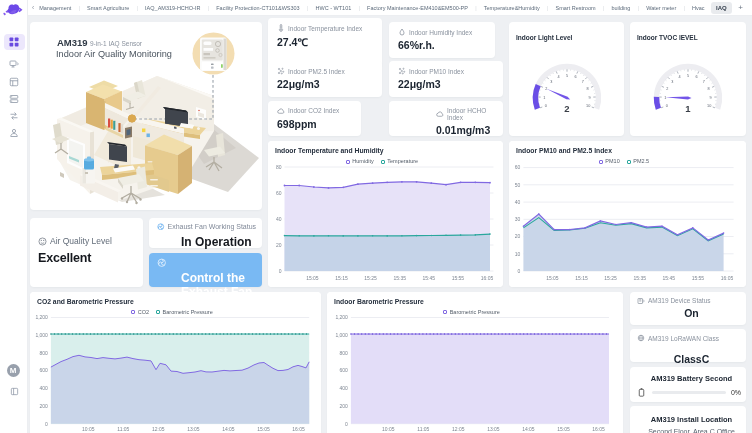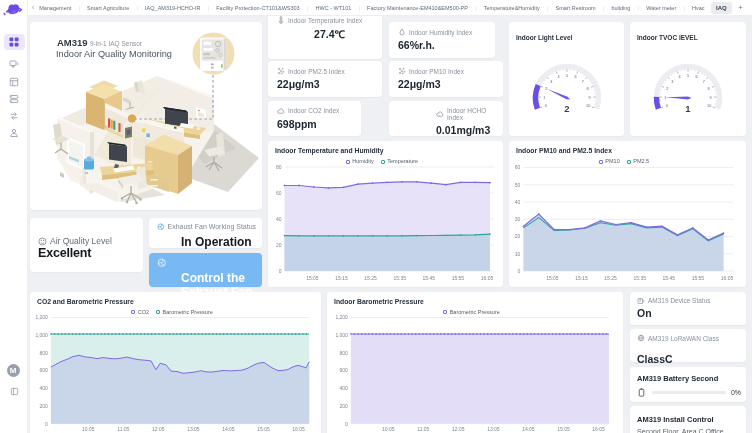--- a/index.html
+++ b/index.html
@@ -12,21 +12,21 @@
 #topbar .sep { color:#d6dade; margin:0 7.2px; font-size:5.5px; }
 #topbar .tab { }
 #topbar .active { background:#e9ebee; color:#333e4c; font-weight:bold; padding:3px 5.5px; border-radius:3px; margin-left:6px; font-size:6px; }
 #topbar .plus { color:#6b7684; font-size:8px; margin-left:6px; }
 .card { position:absolute; background:#fff; border-radius:4px; box-shadow:0 1px 2px rgba(30,40,60,0.04); }
 .lbl { font-size:6.5px; color:#8a929e; display:flex; align-items:center; }
 .lbl svg { margin-right:3px; flex:none; }
 .val { font-size:10.5px; font-weight:bold; color:#1b2430; }
 .mcard { padding:6px 0 0 9px; }
 .mcard .val { margin-top:3px; }
-.rcard { padding:5px 0 0 7px; }
+.rcard { padding:5px 0 0 7px;text-align:center; }
 </style>
 </head>
 <body>
 <div id="page">
   <div id="sidebar">
 
     <svg width="22" height="13" viewBox="0 0 44 26" style="position:absolute;left:3px;top:2.5px;">
       <path d="M5 17 l6-4 2.5 2.5 -5.5 4.5z" fill="#8257ee"></path>
       <path d="M2 19 l4 3 -2.5 3 -3-3.5z" fill="#8257ee"></path>
       <path d="M13 21 C9 19 8 14 11 11 C10 5 16 1 21 4 C25 1 31 3 32 8 C34 14 30 20 24 21 C20 23 16 23 13 21 Z" fill="#6d49e8"></path>
@@ -236,21 +236,21 @@
 <rect x="181" y="41.5" width="2.6" height="1.6" rx="0.4" fill="#9aa0a6"></rect>
 <rect x="181" y="44.5" width="2.6" height="2.2" rx="0.4" fill="#b9bec4"></rect>
 <rect x="191" y="42" width="1.8" height="4" rx="0.9" fill="#8ed36a"></rect>
 </g>
 <text x="27" y="24" font-size="9.5" font-weight="bold" fill="#303a46">AM319</text>
 <text x="60" y="24" font-size="6.5" fill="#8a929e">9-in-1 IAQ Sensor</text>
 <text x="26" y="35" font-size="9.2" fill="#4a545f">Indoor Air Quality Monitoring</text>
 </svg>
     </div>
 
-  <div class="card mcard" style="left:268px; top:10px;  width:114px; height:49px;text-align:center;">
+  <div class="card mcard" style="left:268px; top:18px;  width:114px; height:49px;">
     <div class="lbl">
         <svg width="8" height="8" viewBox="0 0 16 16">
           <path d="M6.5 2.5a1.5 1.5 0 0 1 3 0V9a3 3 0 1 1-3 0z" fill="none" stroke="#8a929e" stroke-width="1.6"></path>
           <circle cx="8" cy="11.5" r="1.6" fill="#8a929e"></circle>
         </svg>
         <span>Indoor Temperature Index</span>
       </div>
     <div class="val">27.4℃</div>
     </div>
   <div class="card mcard" style="left:389px; top:22px;  width:106px; height:35.5px;">
@@ -449,33 +449,33 @@
         <text x="101.6" y="139" font-size="5" fill="#7e8692" text-anchor="middle">15:25</text>
         <text x="130.7" y="139" font-size="5" fill="#7e8692" text-anchor="middle">15:35</text>
         <text x="159.8" y="139" font-size="5" fill="#7e8692" text-anchor="middle">15:45</text>
         <text x="188.9" y="139" font-size="5" fill="#7e8692" text-anchor="middle">15:55</text>
         <text x="218.0" y="139" font-size="5" fill="#7e8692" text-anchor="middle">16:05</text>
       </svg>
       <div style="position:absolute;left:7px;top:6px;font-size:6.8px;font-weight:bold;color:#26303e;">Indoor PM10 and PM2.5 Index</div>
       <div style="position:absolute;left:0;top:17px;width:100%;text-align:center;font-size:5.5px;color:#545d69;"><span style="display:inline-block;width:4px;height:4px;border:1.2px solid #8169e2;border-radius:1px;margin-right:2.5px;vertical-align:-0.5px;"></span><span style="margin-right:7px;">PM10</span><span style="display:inline-block;width:4px;height:4px;border:1.2px solid #2aa79d;border-radius:1px;margin-right:2.5px;vertical-align:-0.5px;"></span><span style="margin-right:7px;">PM2.5</span></div>
     </div>
 
-  <div class="card" id="aq" style="left:30px; top:218px; width:113px; height:54px; padding:18px 0 0 8px;">
+  <div class="card" id="aq" style="left:30px; top:218px; width:113px; height:69px; padding:18px 0 0 8px;">
     <div style="display:flex; align-items:center;">
       <svg width="9" height="9" viewBox="0 0 16 16">
           <g stroke="#6c7480" stroke-width="1.3" fill="none">
             <circle cx="8" cy="8" r="6.3"></circle>
             <path d="M5 9.5c.8 1.2 2 1.8 3 1.8s2.2-.6 3-1.8"></path>
           </g>
           <circle cx="5.8" cy="6" r="0.9" fill="#6c7480"></circle>
           <circle cx="10.2" cy="6" r="0.9" fill="#6c7480"></circle>
         </svg>
       <span style="font-size:8.5px; color:#626c79; margin-left:3px;">Air Quality Level</span>
     </div>
-    <div style="font-size:12.5px; font-weight:bold; color:#15181e; letter-spacing:-0.2px;">Excellent</div>
+    <div style="font-size:12.5px; font-weight:bold; color:#15181e; margin-top:5px; letter-spacing:-0.2px;">Excellent</div>
   </div>
   <div class="card" id="fanstat" style="left:149px; top:218px; width:113px; height:30px; padding:4.5px 0 0 8px;">
     <div style="display:flex; align-items:center;">
       <svg width="7.5" height="7.5" viewBox="0 0 16 16">
           <g fill="none" stroke="#3b97ec" stroke-width="1.2">
             <circle cx="8" cy="8" r="6.3"></circle>
             <path d="M8 8 A2.6 2.6 0 0 0 8 2.8 M8 8 A2.6 2.6 0 0 0 3.5 10.6 M8 8 A2.6 2.6 0 0 0 12.5 10.6"></path>
           </g>
         </svg>
       <span style="font-size:7px; color:#808998; margin-left:3px;">Exhaust Fan Working Status</span>
@@ -732,16 +732,16 @@
           <g stroke="#333" stroke-width="1.3" fill="none">
             <rect x="4" y="2.5" width="8" height="12" rx="1.5"></rect>
             <path d="M6.5 1h3"></path>
           </g>
         </svg>
       <div style="flex:1; height:3px; background:#e9ebee; border-radius:2px; margin:0 5px 0 6px;"></div>
       <div style="font-size:7px; color:#333; margin-right:5px;">0%</div>
     </div>
     </div>
   <div class="card rcard" style="left:630px; top:406px;   width:116px; height:35px;">
-    <div style="font-size:7.5px; font-weight:bold; color:#1b2430; margin-top:4px;">AM319 Install Control</div>
+    <div style="font-size:7.5px; font-weight:bold; color:#1b2430; margin-top:4px;">AM319 Install Location</div>
     <div style="font-size:7px; color:#555e6b; margin-top:4px;">Second Floor, Area C Office</div>
     </div>
 </div>
 
 </body></html>

